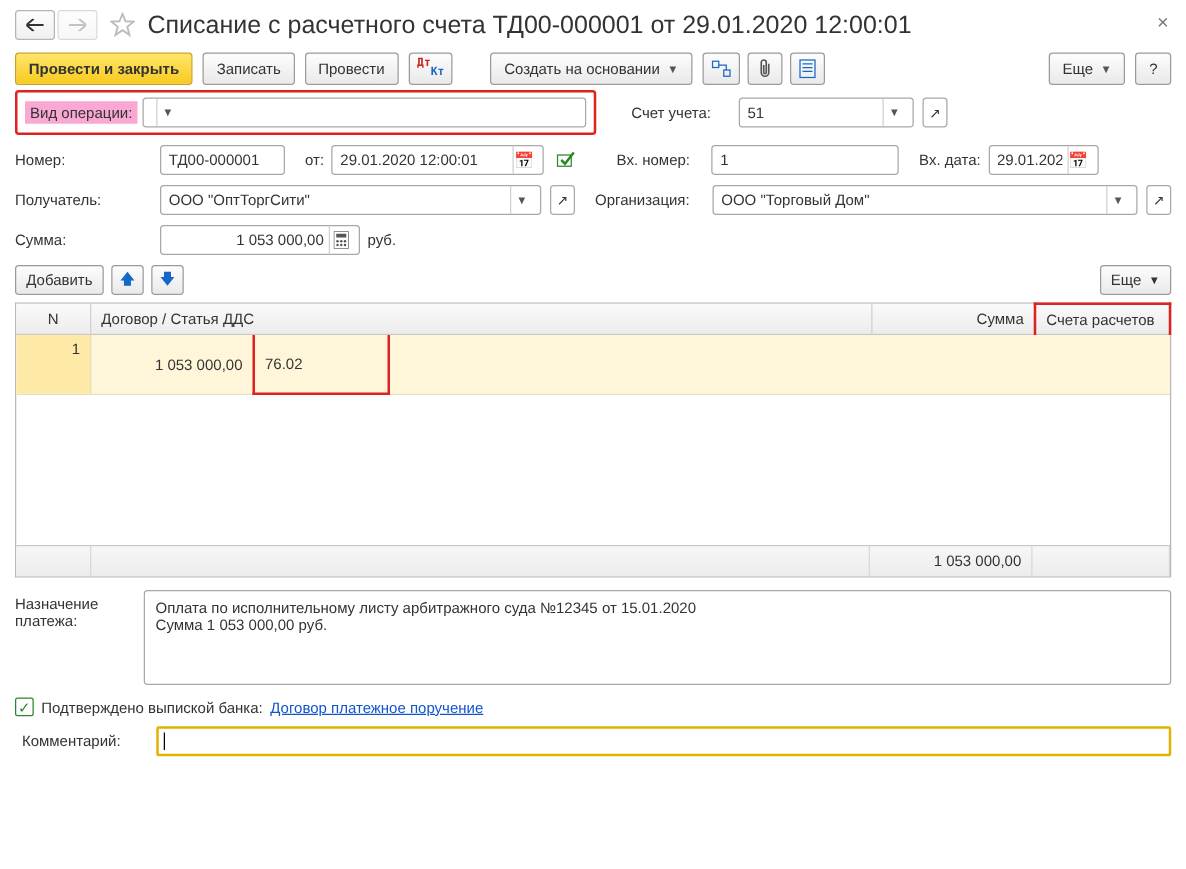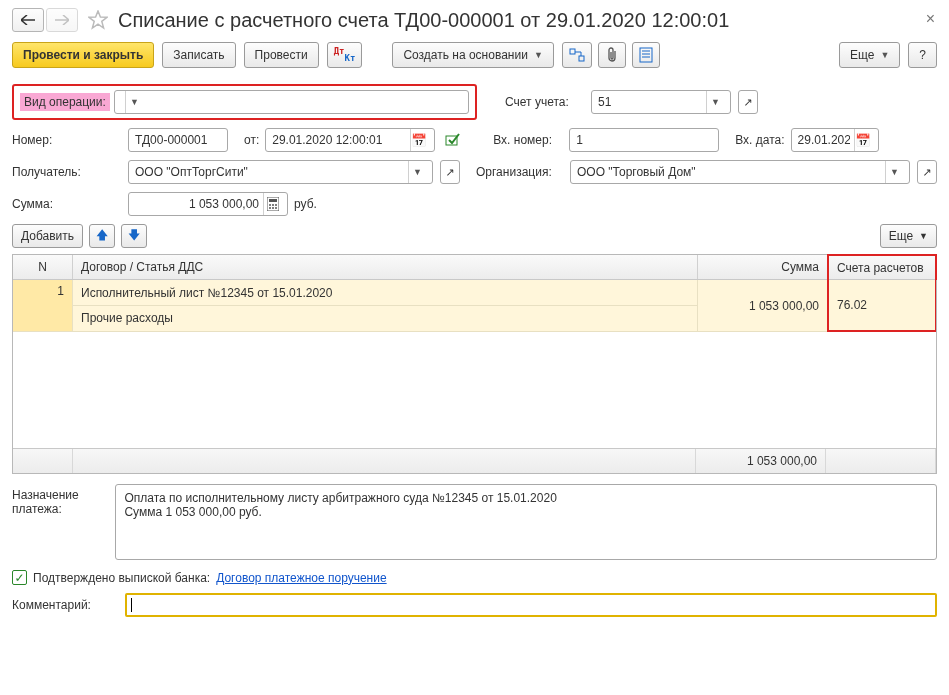--- a/index.html
+++ b/index.html
@@ -18,21 +18,21 @@
     border: 1px solid #b5b5b5; border-radius: 3px;
     background: linear-gradient(#fdfdfd,#f0f0f0);
     display: flex; align-items: center; justify-content: center;
     cursor: pointer;
   }
   .nav-btn.disabled { opacity: .5; cursor: default; }
   .star-icon { width: 24px; height: 24px; display:flex; align-items:center; justify-content:center; color:#bbb; }
   .title { font-size: 20px; color: #333; }
   .close-x { position: absolute; right: 14px; top: 10px; font-size: 16px; color: #777; cursor: pointer; }
 
-  .toolbar { display: flex; align-items: center; gap: 8px; margin-bottom: 16px; }
+  .toolbar { display: flex; align-items: center; gap: 8px; margin-bottom: 4px; }
   .btn {
     height: 26px; padding: 0 10px;
     border: 1px solid #9a9a9a; border-radius: 3px;
     background: linear-gradient(#fdfdfd,#e9e9e9);
     display: inline-flex; align-items: center; gap: 4px;
     cursor: pointer;
     font-size: 12px; color: #333;
   }
   .btn.main { background: linear-gradient(#ffe56a,#f7ca1f); border-color: #c9a419; font-weight: bold; }
   .btn.icon-only { padding: 0 6px; }
@@ -116,21 +116,21 @@
   .memo-label { width:110px; padding-top:4px; }
 
   .confirm-row { display:flex; align-items:center; gap:6px; margin-top:10px; }
   .checkbox {
     width:15px; height:15px; border:1px solid #2a872a; border-radius:2px;
     display:inline-flex; align-items:center; justify-content:center;
     color:#2a872a; font-size:12px; background:#fff;
   }
   .link { color:#1155cc; text-decoration: underline; cursor:pointer; }
 
-  .comment-row { display:flex; align-items:center; gap:23px; margin-top:8px; }
+  .comment-row { display:flex; align-items:center; gap:23px; margin-top:8px;text-align:center; }
   .comment-input {
     flex:1; height:24px; border:2px solid #e0b300; border-radius:2px;
     background:#fff; padding:0 4px; display:flex; align-items:center;
   }
   .caret-cursor { width:1px; height:14px; background:#000; animation: blink 1s step-end infinite; }
   @keyframes blink { 50% { opacity: 0; } }
 
   .dtkt { font-family: monospace; font-size:9px; line-height:7px; font-weight:bold; }
   .dtkt .d { color:#c22; }
   .dtkt .k { color:#1767c8; }
@@ -323,25 +323,20 @@
       <div class="gh col-n">N</div>
       <div class="gh col-doc">Договор / Статья ДДС</div>
       <div class="gh col-sum">Сумма</div>
       <div class="gh col-acc hdr-highlight">Счета расчетов</div>
     </div>
     <div class="grid-body">
       <div class="row-body">
         <div class="cell col-n">
             <span>1</span>
           </div>
-        <div class="cell col-doc">
-          <span class="sub1">Исполнительный лист №12345 от 15.01.2020</span>
-          <div class="divider"></div>
-          <span class="sub2">Прочие расходы</span>
-        </div>
         <div class="cell col-sum">
             <span>1 053 000,00</span>
           </div>
         <div class="cell col-acc acc-highlight">
             <span>76.02</span>
           </div>
       </div>
     </div>
     <div class="grid-foot">
       <div class="gf col-n"></div>

